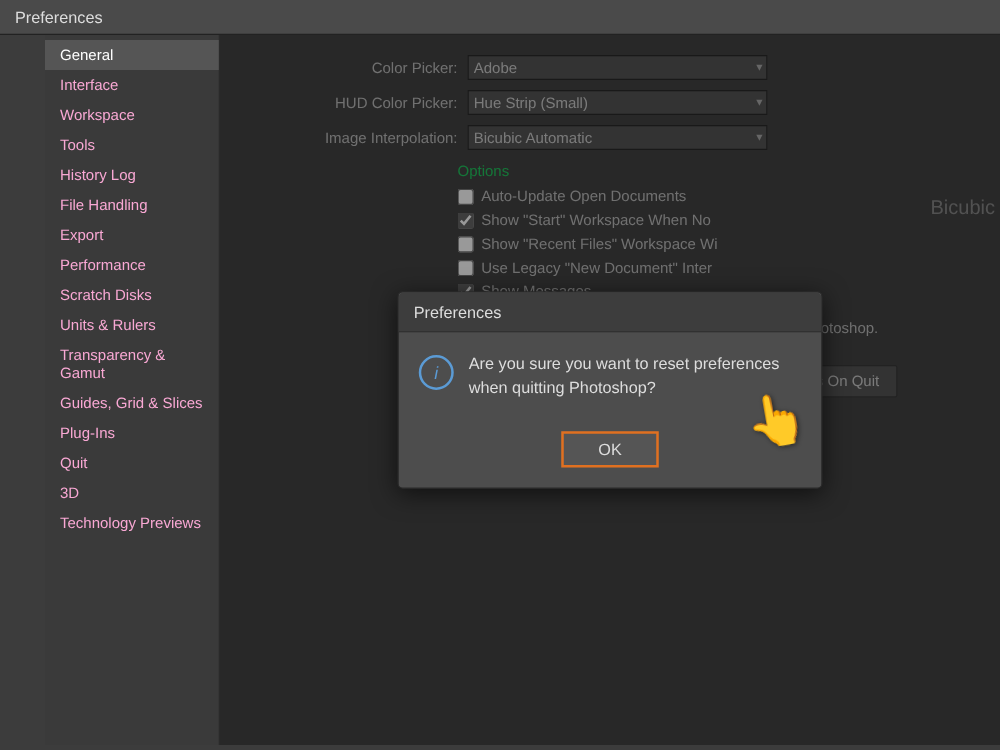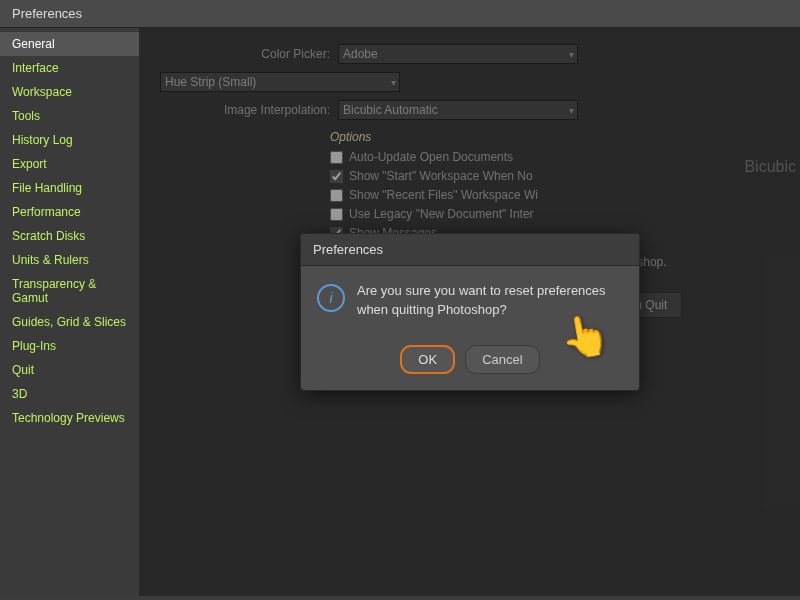--- a/index.html
+++ b/index.html
@@ -27,25 +27,26 @@
       height: calc(600px - 32px);
     }
 
     
     .sidebar {
       width: 140px;
       background: #3a3a3a;
       border-right: 1px solid #2a2a2a;
       padding-top: 4px;
       flex-shrink: 0;
+      margin-left: 36px;
     }
     .sidebar-item {
       padding: 5px 12px;
       cursor: pointer;
-      color: #bef264;
+      color: #f9a8d4;
       font-size: 12px;
     }
     .sidebar-item.active {
       background: #555;
       color: #fff;
     }
 
     
     .content {
       flex: 1;
@@ -90,22 +91,21 @@
       padding: 2px 20px 2px 4px;
       width: 240px;
       -webkit-appearance: none;
       appearance: none;
       cursor: pointer;
     }
 
     .section-label {
       margin: 10px 0 6px 170px;
       font-size: 12px;
-      color: #fef9c3;
-      font-style: italic;
+      color: #22c55e;
     }
 
     .checkbox-row {
       display: flex;
       align-items: center;
       margin-bottom: 5px;
       margin-left: 170px;
     }
     .checkbox-row input[type="checkbox"] {
       margin-right: 6px;
@@ -218,24 +218,24 @@
       font-size: 13px;
       line-height: 1.4;
     }
     .modal-buttons {
       display: flex;
       justify-content: center;
       gap: 10px;
       padding: 10px 16px 16px;
     }
     .modal-btn {
-      padding: 5px 16px;
-      font-size: 13px;
-      cursor: pointer;
-      border-radius: 11px;
+      padding: 5px 28px;
+      font-size: 13px;
+      cursor: pointer;
+      border-radius: 0;
       border: 1px solid #3a3a3a;
       background: #555;
       color: #ccc;
     }
     .modal-btn.primary {
       background: #555;
       border: 2px solid #e07020;
       color: #ddd;
     }
 
@@ -258,22 +258,22 @@
 
 <div class="main-layout">
 
   <div class="sidebar">
 
   <div class="sidebar-item active">General</div>
       <div class="sidebar-item">Interface</div>
       <div class="sidebar-item">Workspace</div>
       <div class="sidebar-item">Tools</div>
       <div class="sidebar-item">History Log</div>
+      <div class="sidebar-item">File Handling</div>
       <div class="sidebar-item">Export</div>
-      <div class="sidebar-item">File Handling</div>
       <div class="sidebar-item">Performance</div>
       <div class="sidebar-item">Scratch Disks</div>
       <div class="sidebar-item">Units &amp; Rulers</div>
       <div class="sidebar-item">Transparency &amp; Gamut</div>
       <div class="sidebar-item">Guides, Grid &amp; Slices</div>
       <div class="sidebar-item">Plug-Ins</div>
       <div class="sidebar-item">Quit</div>
       <div class="sidebar-item">3D</div>
       <div class="sidebar-item">Technology Previews</div>
     </div>
@@ -283,20 +283,21 @@
     <div class="field-row">
       <span class="field-label">Color Picker:</span>
       <div class="select-wrapper">
         <select>
           <option>Adobe</option>
         </select>
       </div>
     </div>
 
     <div class="field-row">
+      <span class="field-label">HUD Color Picker:</span>
       <div class="select-wrapper">
         <select>
           <option>Hue Strip (Small)</option>
         </select>
       </div>
     </div>
 
     <div class="field-row">
       <span class="field-label">Image Interpolation:</span>
       <div class="select-wrapper">
@@ -347,21 +348,20 @@
       <div class="modal-dialog">
         <div class="modal-title-bar">
           <span>Preferences</span>
         </div>
         <div class="modal-body">
           <div class="modal-info-icon">i</div>
           <p class="modal-message">Are you sure you want to reset preferences when quitting Photoshop?</p>
         </div>
         <div class="modal-buttons">
           <button class="modal-btn primary">OK</button>
-          <button class="modal-btn">Cancel</button>
         </div>
       </div>
 
       <div class="hand-cursor" style="left: 420px; top: 285px;">
         👆
       </div>
     </div>
 
   </div>
 </div>

